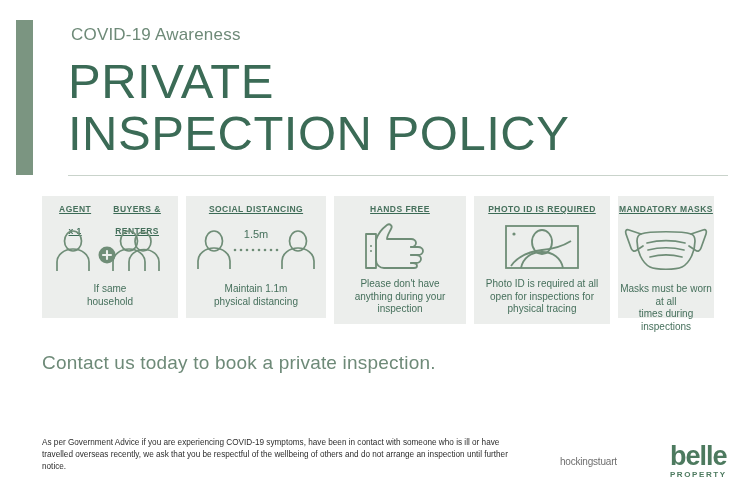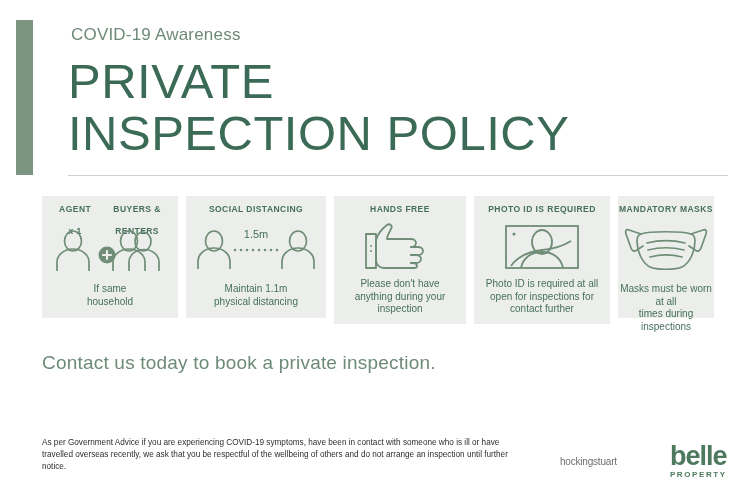--- a/index.html
+++ b/index.html
@@ -40,20 +40,21 @@
   
   .cards{
     position:absolute;left:42px;top:196px;
     width:672px;height:128px;
   }
   .card{
     position:absolute;top:0;
     background:#eceeec;
     box-sizing:border-box;
     padding-top:8px;
+    text-decoration:underline;
   }
   .card .chead{
     text-align:center;
     font-size:8.5px;
     font-weight:700;
     letter-spacing:.45px;
     color:#46705c;
     line-height:11px;
   }
   .card .cbody{
@@ -237,21 +238,21 @@
             <ellipse cx="39" cy="20" rx="10" ry="12"></ellipse>
             <path d="M18 46 c2 -10 10 -16 21 -16 c11 0 19 6 21 16"></path>
             <path d="M8 44 c6 -9 16 -14 31 -16 c11 -1 21 -4 29 -9"></path>
           </g>
         </svg>
       </div>
 
       <div class="cbody" style="top:82px;">
         <span>Photo ID is required at all</span><br>
         <span>open for inspections for</span><br>
-        <span>contact further</span>
+        <span>physical tracing</span>
       </div>
     </div>
 
     <div class="card" id="card-masks">
       <div class="chead">MANDATORY MASKS</div>
 
       <div class="iconwrap" style="top:28px;">
         <svg width="86" height="48" viewBox="0 0 86 48">
           <g fill="none" stroke="#6f8d77" stroke-width="1.7" stroke-linejoin="round" stroke-linecap="round">
             <path d="M18 10 c8 -3 42 -3 50 0 c3 1 4 3 4 7 c0 10 -5 22 -13 26

